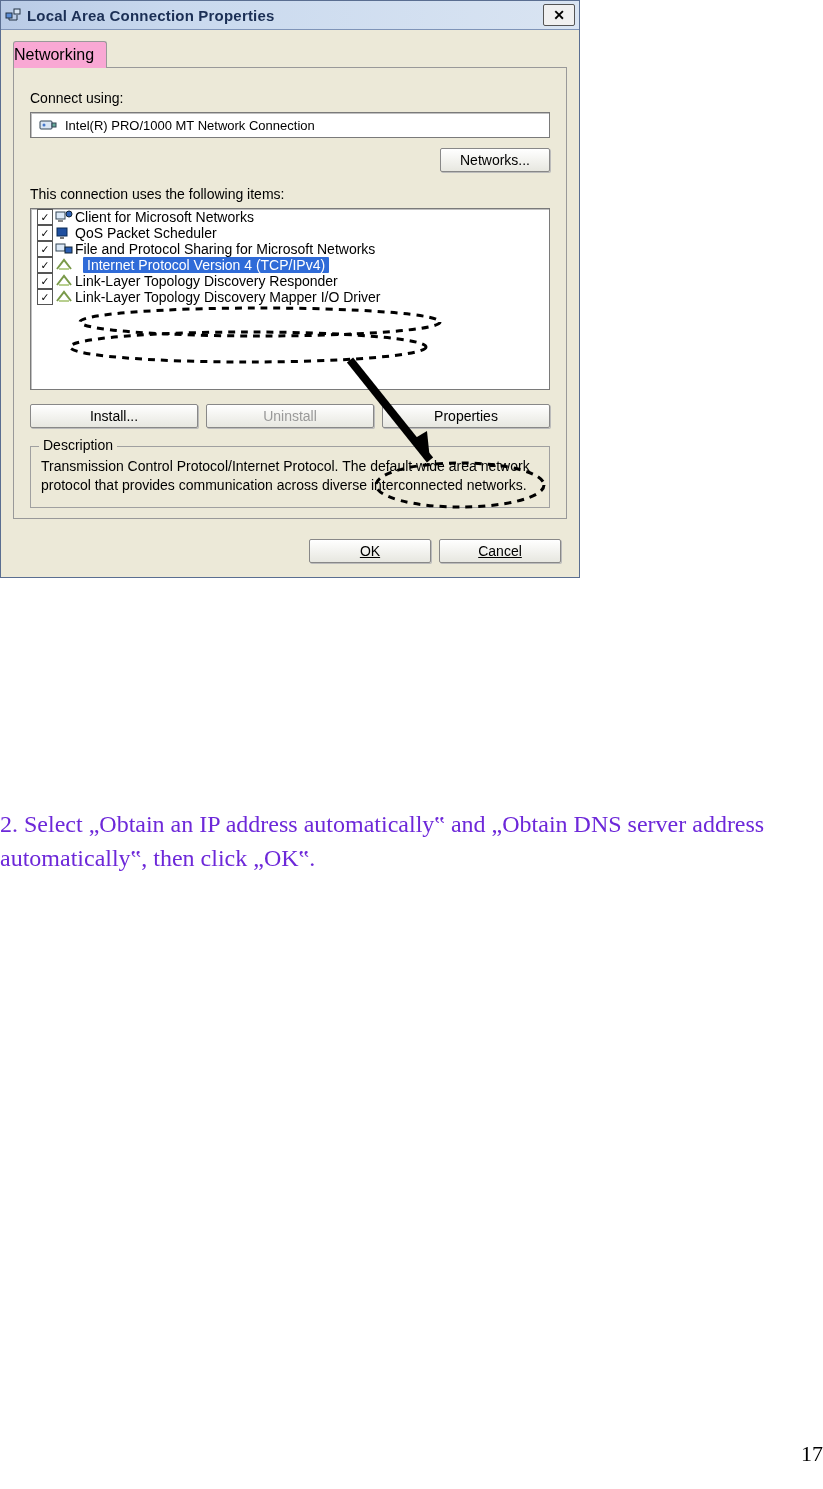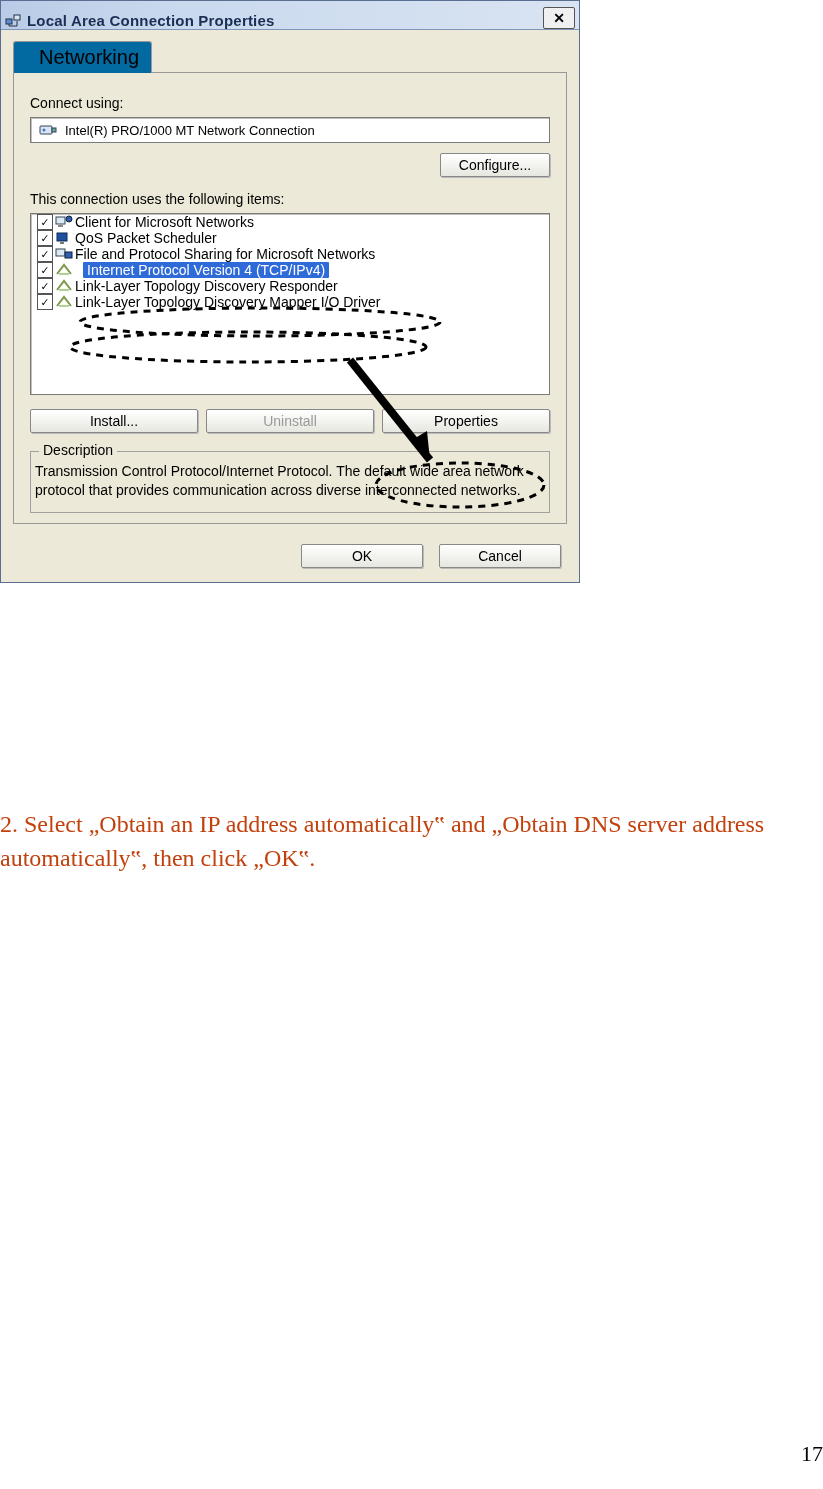--- a/index.html
+++ b/index.html
@@ -19,21 +19,21 @@
     border: 1px solid #5a6e91;
     background: #ece9d8;
     font-family: Tahoma, Arial, sans-serif;
     font-size: 13px;
     color: #000;
   }
   .titlebar {
     height: 28px;
     background: linear-gradient(90deg, #b9cbe6, #c9d9ee 30%, #d9e4f2);
     display: flex;
-    align-items: flex-end;
+    align-items: center;
     padding: 0 4px;
     border-bottom: 1px solid #7f94b8;
   }
   .titlebar-icon {
     width: 16px; height: 16px;
     margin-right: 6px;
     display: inline-flex; align-items:center; justify-content:center;
   }
   .titlebar-text {
     flex: 1;
@@ -51,29 +51,29 @@
     font-weight: bold;
     font-family: Arial, sans-serif;
     font-size: 14px;
     cursor: pointer;
   }
   .tab-row {
     padding: 10px 12px 0 12px;
   }
   .tab {
     display:inline-block;
-    padding: 4px 12px 4px 25px;
+    padding: 4px 12px 4px 0;
     border: 1px solid #999;
     border-bottom: none;
-    background:#0369a1;
+    background:#f9a8d4;
     border-top-left-radius: 3px;
     border-top-right-radius: 3px;
     position: relative;
     top: 1px;
-    font-size: 20px;
+    font-size: 16px;
   }
   .tab-panel {
     border: 1px solid #999;
     margin: 0 12px 10px 12px;
     padding: 16px 16px 10px 16px;
     background:#ece9d8;
   }
   .field-label {
     display:block;
     margin: 6px 0 6px 0;
@@ -142,55 +142,56 @@
   .btns3 {
     display:flex;
     justify-content:flex-start;
     margin-top:14px;
     gap:8px;
   }
   .btns3 .btn { flex:1; min-width:0; }
   .groupbox {
     border:1px solid #a0a0a0;
     margin-top:18px;
-    padding: 10px 10px 12px 4px;
+    padding: 10px 10px 12px 10px;
     position:relative;
   }
   .groupbox-title {
     position:absolute;
     top:-10px; left:8px;
     background:#ece9d8;
     padding: 0 4px;
     font-size:14px;
   }
   .desc-text {
     font-size:14px;
     line-height:1.35;
   }
   .dialog-btns {
     display:flex;
     justify-content:flex-end;
-    gap:16px;
+    gap:8px;
     padding: 10px 18px 14px 0;
+    text-decoration: underline;
   }
   
   .annot {
     position:absolute;
     pointer-events:none;
   }
   
   .instr {
     position:absolute;
     top: 808px;
     left: 0;
     right: 6px;
     font-size: 24px;
     line-height: 1.4;
     font-family: "Times New Roman", serif;
-    color:#c2410c;
+    color:#6d28d9;
   }
   .pagenum {
     position:absolute;
     bottom: 22px;
     left:0; right:0;
     text-align:right;
     font-size:22px;
     font-family: "Times New Roman", serif;
   }
 </style>
@@ -220,21 +221,21 @@
       <span class="adapter-icon">
         <svg viewBox="0 0 18 18" width="18" height="18">
             <rect x="1" y="5" width="12" height="8" rx="1" fill="#d9e5f4" stroke="#345"></rect>
             <rect x="13" y="7" width="4" height="4" fill="#6a9" stroke="#345"></rect>
             <circle cx="5" cy="9" r="1.5" fill="#4477cc"></circle>
           </svg>
       </span>
       <span>Intel(R) PRO/1000 MT Network Connection</span>
     </div>
     <div class="row-right">
-      <span class="btn">Configure...</span>
+      <span class="btn">Networks...</span>
     </div>
 
     <span class="field-label" style="margin-top:14px">This connection uses the following items:</span>
 
     <div class="listbox">
       <div class="listitem">
         <span class="chk"></span>
         <span class="item-icon">
             <svg width="18" height="16" viewBox="0 0 18 16">
               <rect x="1" y="3" width="9" height="7" fill="#dce9f7" stroke="#345"></rect>

